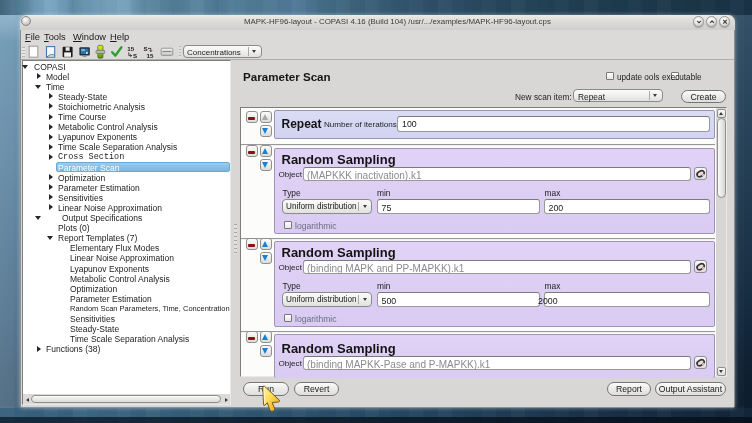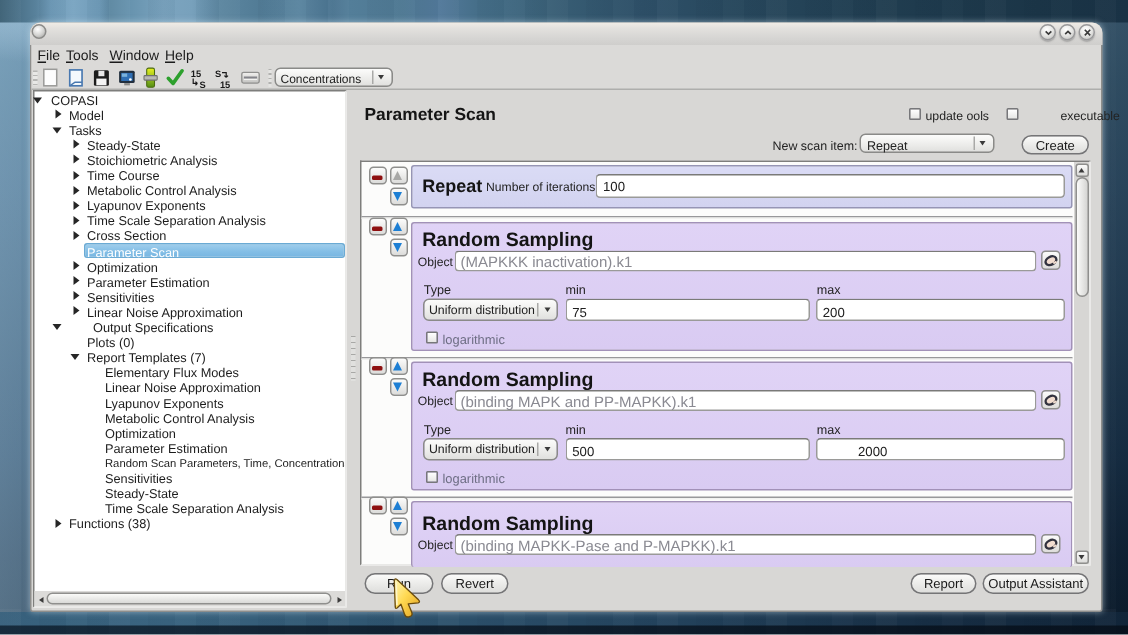--- a/index.html
+++ b/index.html
@@ -101,20 +101,21 @@
   <div class="topglow"></div>
   <div class="botband"></div>
   <div class="stripes" style="top:406px;height:17px;opacity:.28"></div>
   <div class="botband2"></div>
   <div class="topband"></div>
   <div class="stripes" style="top:0;height:15px;opacity:.25"></div>
 
   <div class="win"></div>
   <div class="titlebar"></div>
   <div class="menucircle"></div>
+  <div class="wtitle">MAPK-HF96-layout - COPASI 4.16 (Build 104) /usr/.../examples/MAPK-HF96-layout.cps</div>
   <div class="wbtn" style="left:693px;"></div>
   <div class="wbtn" style="left:706px;"></div>
   <div class="wbtn" style="left:719px;"></div>
   <svg style="left:695px;top:18px;" width="60" height="8" viewBox="0 0 60 8">
     <path d="M2.1 2.9 L4 4.8 L5.9 2.9" fill="none" stroke="#3a3a3a" stroke-width="1.1"></path>
     <path d="M15.1 4.8 L17 2.9 L18.9 4.8" fill="none" stroke="#3a3a3a" stroke-width="1.1"></path>
     <path d="M28.2 1.8 L31.8 5.6 M31.8 1.8 L28.2 5.6" fill="none" stroke="#3a3a3a" stroke-width="1.1"></path>
   </svg>
   <div class="menubar"></div>
   <div class="mitem" style="left:25px;"><u>F</u>ile</div>
@@ -168,35 +169,35 @@
   <div class="cdiv" style="left:248px;top:47px;height:9px;"></div>
   <div class="carr" style="left:252px;top:50px;"></div>
 
   <div class="treeframe"></div>
   <div id="tree">
   <div class="tarr" style="left:22.0px;top:64.5px;border-left:3.2px solid transparent;border-right:3.2px solid transparent;border-top:4.2px solid #262626;"></div>
   <div class="trow" style="left:34px;width:196px;top:61.5px;">COPASI</div>
   <div class="tarr" style="left:36.5px;top:73.1px;border-top:3.2px solid transparent;border-bottom:3.2px solid transparent;border-left:4.2px solid #262626;"></div>
   <div class="trow" style="left:46px;width:184px;top:71.6px;">Model</div>
   <div class="tarr" style="left:35.0px;top:84.7px;border-left:3.2px solid transparent;border-right:3.2px solid transparent;border-top:4.2px solid #262626;"></div>
-  <div class="trow" style="left:46px;width:184px;top:81.7px;">Tasks</div>
+  <div class="trow" style="left:46px;width:184px;top:81.7px;">Time</div>
   <div class="tarr" style="left:48.5px;top:93.3px;border-top:3.2px solid transparent;border-bottom:3.2px solid transparent;border-left:4.2px solid #262626;"></div>
   <div class="trow" style="left:58px;width:172px;top:91.8px;">Steady-State</div>
   <div class="tarr" style="left:48.5px;top:103.4px;border-top:3.2px solid transparent;border-bottom:3.2px solid transparent;border-left:4.2px solid #262626;"></div>
   <div class="trow" style="left:58px;width:172px;top:101.9px;">Stoichiometric Analysis</div>
   <div class="tarr" style="left:48.5px;top:113.5px;border-top:3.2px solid transparent;border-bottom:3.2px solid transparent;border-left:4.2px solid #262626;"></div>
   <div class="trow" style="left:58px;width:172px;top:112.0px;">Time Course</div>
   <div class="tarr" style="left:48.5px;top:123.6px;border-top:3.2px solid transparent;border-bottom:3.2px solid transparent;border-left:4.2px solid #262626;"></div>
   <div class="trow" style="left:58px;width:172px;top:122.1px;">Metabolic Control Analysis</div>
   <div class="tarr" style="left:48.5px;top:133.7px;border-top:3.2px solid transparent;border-bottom:3.2px solid transparent;border-left:4.2px solid #262626;"></div>
   <div class="trow" style="left:58px;width:172px;top:132.2px;">Lyapunov Exponents</div>
   <div class="tarr" style="left:48.5px;top:143.8px;border-top:3.2px solid transparent;border-bottom:3.2px solid transparent;border-left:4.2px solid #262626;"></div>
   <div class="trow" style="left:58px;width:172px;top:142.3px;">Time Scale Separation Analysis</div>
   <div class="tarr" style="left:48.5px;top:153.9px;border-top:3.2px solid transparent;border-bottom:3.2px solid transparent;border-left:4.2px solid #262626;"></div>
-  <div class="trow" style="left:58px;width:172px;top:152.4px;">Cross Section</div>
+  <div class="trow" style="left:58px;width:172px;top:152.4px;font-family:Liberation Mono, monospace;">Cross Section</div>
   <div class="tsel" style="top:162.0px;"></div>
   <div class="trow" style="left:58px;width:172px;top:162.5px;color:#ffffff;">Parameter Scan</div>
   <div class="tarr" style="left:48.5px;top:174.1px;border-top:3.2px solid transparent;border-bottom:3.2px solid transparent;border-left:4.2px solid #262626;"></div>
   <div class="trow" style="left:58px;width:172px;top:172.6px;">Optimization</div>
   <div class="tarr" style="left:48.5px;top:184.2px;border-top:3.2px solid transparent;border-bottom:3.2px solid transparent;border-left:4.2px solid #262626;"></div>
   <div class="trow" style="left:58px;width:172px;top:182.7px;">Parameter Estimation</div>
   <div class="tarr" style="left:48.5px;top:194.3px;border-top:3.2px solid transparent;border-bottom:3.2px solid transparent;border-left:4.2px solid #262626;"></div>
   <div class="trow" style="left:58px;width:172px;top:192.8px;">Sensitivities</div>
   <div class="tarr" style="left:48.5px;top:204.4px;border-top:3.2px solid transparent;border-bottom:3.2px solid transparent;border-left:4.2px solid #262626;"></div>
   <div class="trow" style="left:58px;width:172px;top:202.9px;">Linear Noise Approximation</div>
@@ -221,21 +222,21 @@
   <div class="hscroll"></div>
   <div class="hthumb"></div>
   <div class="sarr" style="left:25.5px;top:397.5px;border-top:2.5px solid transparent;border-bottom:2.5px solid transparent;border-right:3.5px solid #3a3a3a;"></div>
   <div class="sarr" style="left:224.5px;top:397.5px;border-top:2.5px solid transparent;border-bottom:2.5px solid transparent;border-left:3.5px solid #3a3a3a;"></div>
   <div class="grip"></div>
 
   <div class="h1">Parameter Scan</div>
   <div class="cb" style="left:606px;top:72px;"></div>
   <div class="lbl" style="left:617px;top:72.5px;font-size:8.2px;">update ools</div>
   <div class="cb" style="left:671px;top:72px;"></div>
-  <div class="lbl" style="left:662px;top:72.5px;font-size:8.2px;margin-left:45px;">executable</div>
+  <div class="lbl" style="left:662px;top:72.5px;font-size:8.2px;">executable</div>
   <div class="lbl" style="left:515px;top:92px;font-size:8.3px;text-align:center;">New scan item:</div>
   <div class="combo" style="left:573px;top:89px;width:90px;"></div>
   <div class="lbl" style="left:578px;top:91.5px;">Repeat</div>
   <div class="cdiv" style="left:649px;top:91px;height:9px;"></div>
   <div class="carr" style="left:653px;top:93.5px;"></div>
   <div class="btn" style="left:681px;top:90px;width:45px;height:13px;line-height:12px;">Create</div>
 
   <div class="scanframe"></div>
   <div style="left:241px;top:143.5px;width:474px;height:1px;background:#98989a;"></div>
   <div style="left:241px;top:144.5px;width:474px;height:1px;background:#f2f2f0;"></div>
@@ -308,21 +309,21 @@
   <div class="lbl" style="left:282.5px;top:280.5px;">Type</div>
   <div class="lbl" style="left:377px;top:280.5px;">min</div>
   <div class="lbl" style="left:544.5px;top:280.5px;">max</div>
   <div class="combo" style="left:282px;top:292px;width:90px;height:14.5px;"></div>
   <div class="fval" style="left:286px;top:295px;font-size:8.2px;">Uniform distribution</div>
   <div class="cdiv" style="left:358px;top:294.5px;height:9.5px;"></div>
   <div class="carr" style="left:362.5px;top:297.5px;"></div>
   <div class="field" style="left:377px;top:292px;width:163px;height:14.5px;"></div>
   <div class="fval" style="left:381.5px;top:295.5px;">500</div>
   <div class="field" style="left:544px;top:292px;width:166px;height:14.5px;"></div>
-  <div class="fval" style="left:572px;top:295.5px;">2000</div>
+  <div class="fval" style="left:538px;top:295.5px;">2000</div>
   <div class="cb" style="left:284px;top:314px;width:7.5px;height:7.5px;"></div>
   <div class="glabel" style="left:295px;top:313.5px;">logarithmic</div>
   <div class="itembtn" style="left:245.5px;top:331px;"></div>
   <div class="minus" style="left:248px;top:337.0px;"></div>
   <div class="itembtn" style="left:259.5px;top:331px;"></div>
   <div class="uparr" style="left:262px;top:334px;border-bottom-color:#1d7fd4;"></div>
   <div class="itembtn" style="left:259.5px;top:344.5px;"></div>
   <div class="dnarr" style="left:262px;top:348px;"></div>
   <div class="panel-p" style="top:334px;height:43.5px;border-bottom:none;"></div>
   <div class="ptitle" style="left:281.5px;top:340.5px;">Random Sampling</div>

